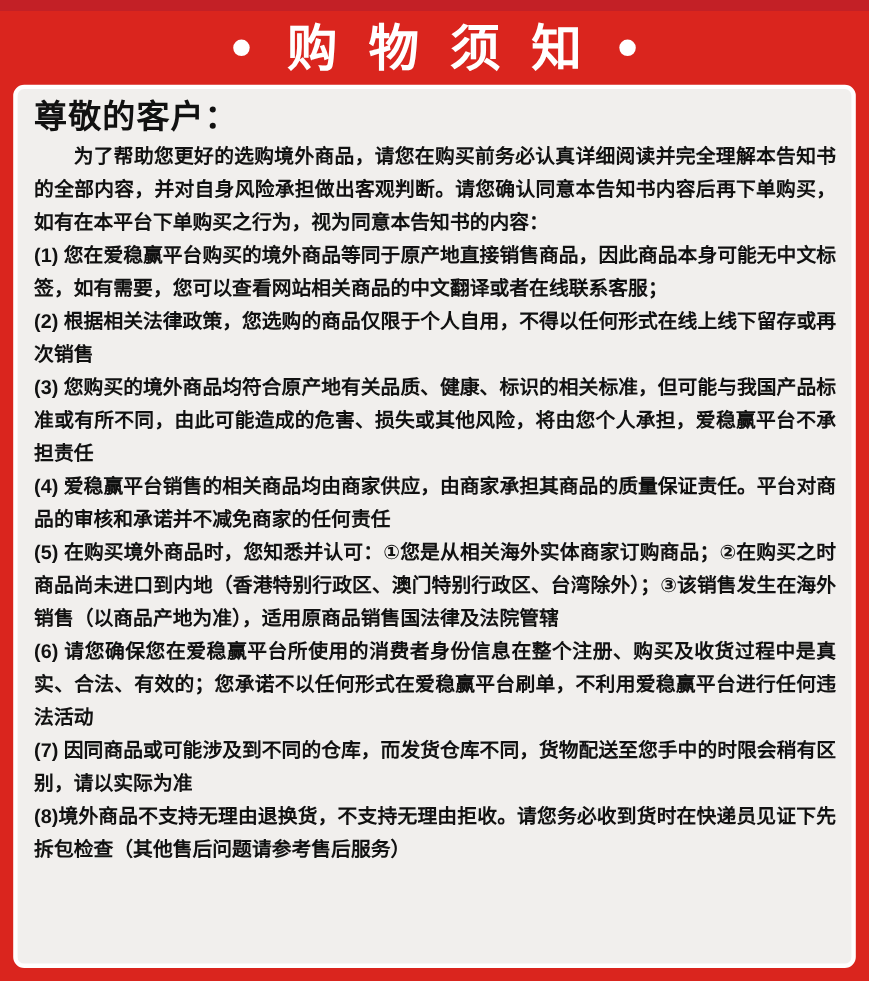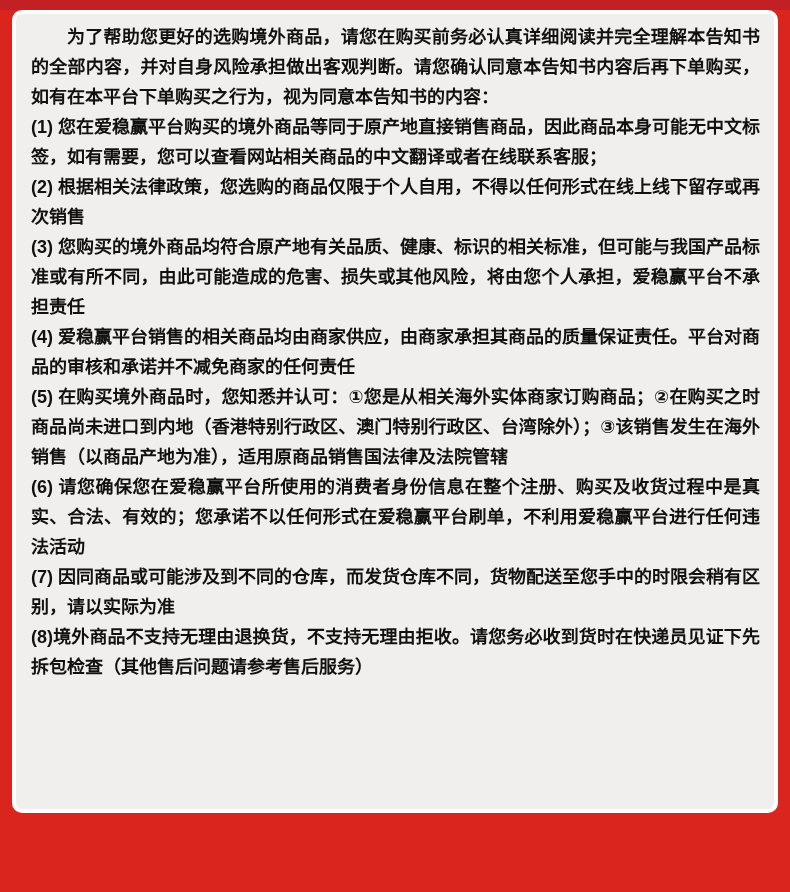--- a/index.html
+++ b/index.html
@@ -78,22 +78,28 @@
     text-align: justify;
   }
   .intro { text-indent: 2em; }
 </style>
 </head>
 <body>
 
 <div class="page">
   <div class="top-strip"></div>
 
+  <div class="header">
+    <span class="dot left"></span>
+    <h1 class="title">购物须知</h1>
+    <span class="dot right"></span>
+  </div>
 
   <div class="card">
+    <h2 class="salutation">尊敬的客户：</h2>
     <p class="intro">为了帮助您更好的选购境外商品，请您在购买前务必认真详细阅读并完全理解本告知书的全部内容，并对自身风险承担做出客观判断。请您确认同意本告知书内容后再下单购买，如有在本平台下单购买之行为，视为同意本告知书的内容：</p>
     <p class="item">(1) 您在爱稳赢平台购买的境外商品等同于原产地直接销售商品，因此商品本身可能无中文标签，如有需要，您可以查看网站相关商品的中文翻译或者在线联系客服；</p>
     <p class="item">(2) 根据相关法律政策，您选购的商品仅限于个人自用，不得以任何形式在线上线下留存或再次销售</p>
     <p class="item">(3) 您购买的境外商品均符合原产地有关品质、健康、标识的相关标准，但可能与我国产品标准或有所不同，由此可能造成的危害、损失或其他风险，将由您个人承担，爱稳赢平台不承担责任</p>
     <p class="item">(4) 爱稳赢平台销售的相关商品均由商家供应，由商家承担其商品的质量保证责任。平台对商品的审核和承诺并不减免商家的任何责任</p>
     <p class="item">(5) 在购买境外商品时，您知悉并认可：①您是从相关海外实体商家订购商品；②在购买之时商品尚未进口到内地（香港特别行政区、澳门特别行政区、台湾除外）；③该销售发生在海外销售（以商品产地为准），适用原商品销售国法律及法院管辖</p>
     <p class="item">(6) 请您确保您在爱稳赢平台所使用的消费者身份信息在整个注册、购买及收货过程中是真实、合法、有效的；您承诺不以任何形式在爱稳赢平台刷单，不利用爱稳赢平台进行任何违法活动</p>
     <p class="item">(7) 因同商品或可能涉及到不同的仓库，而发货仓库不同，货物配送至您手中的时限会稍有区别，请以实际为准</p>
     <p class="item">(8)境外商品不支持无理由退换货，不支持无理由拒收。请您务必收到货时在快递员见证下先拆包检查（其他售后问题请参考售后服务）</p>
   </div>

